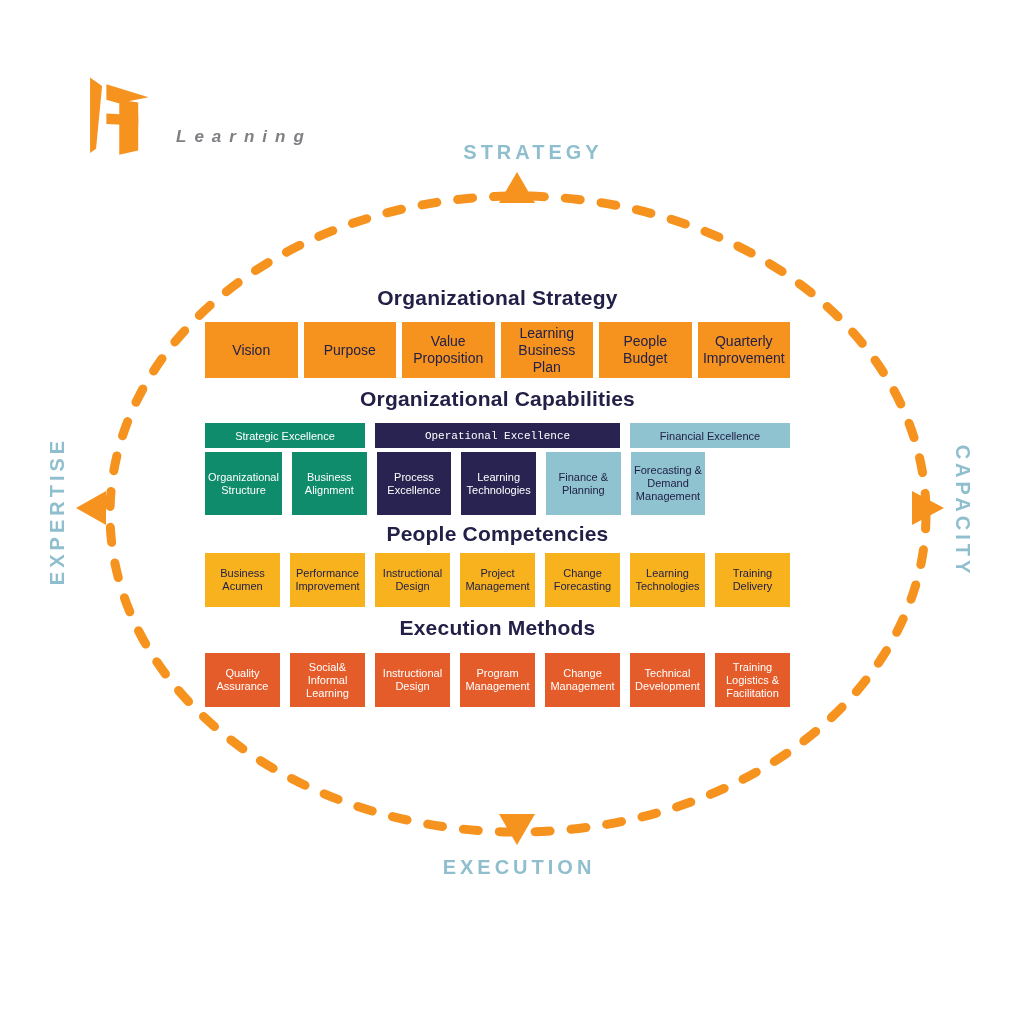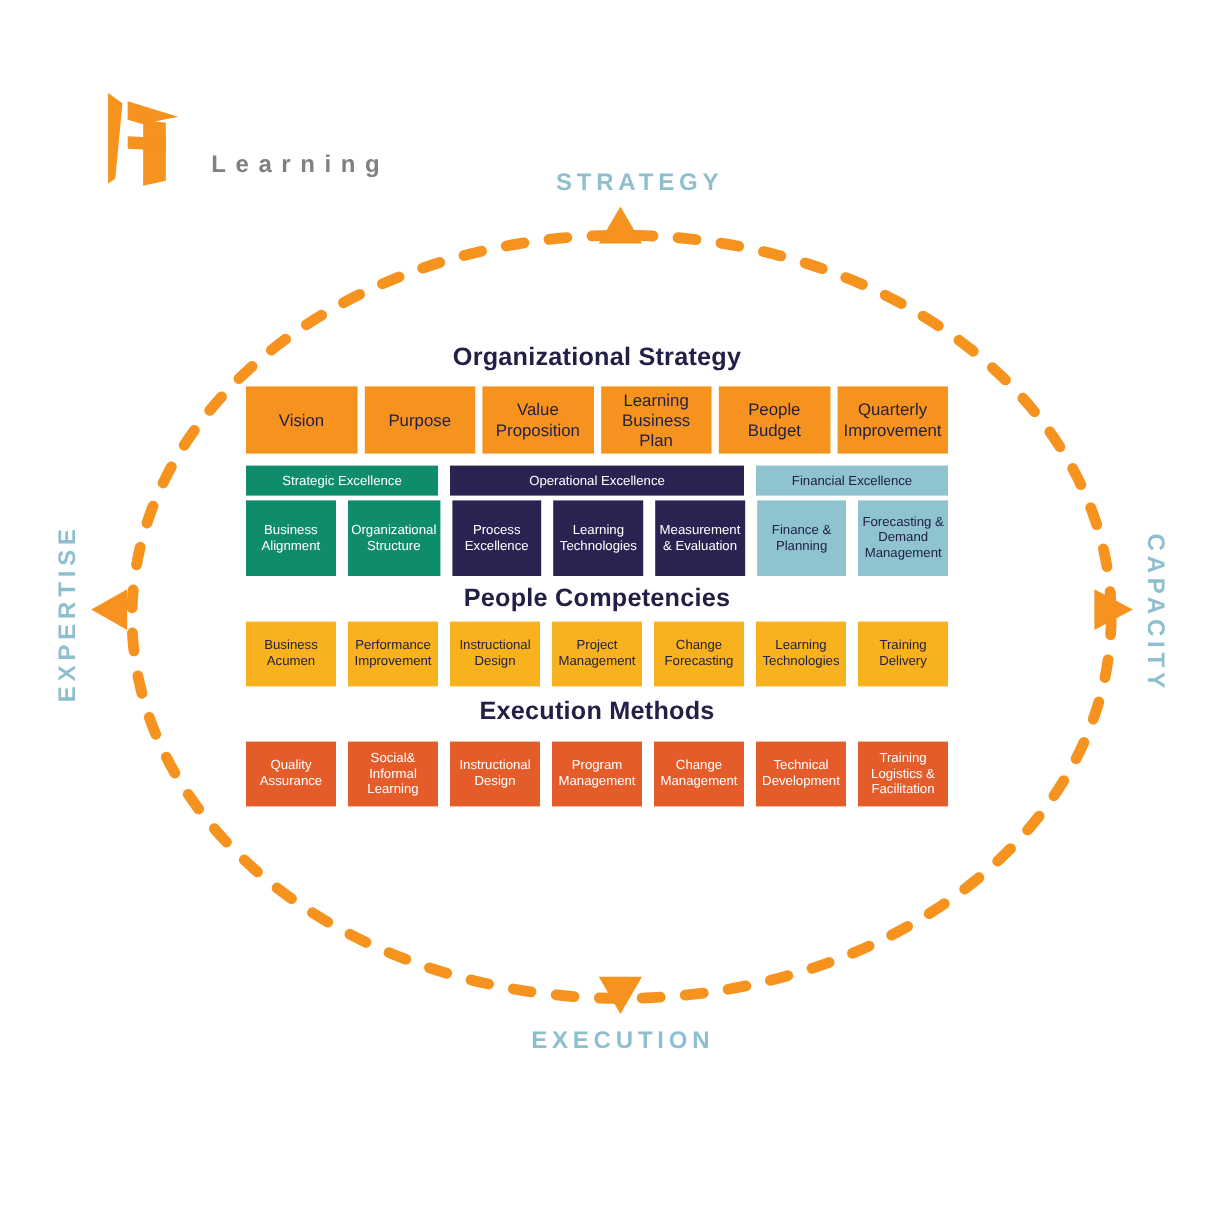--- a/index.html
+++ b/index.html
@@ -8,22 +8,23 @@
     font-family:"Liberation Sans","DejaVu Sans",sans-serif;
   }
   .ellipse-svg{position:absolute;left:0;top:0;width:1024px;height:1024px;}
   .dash-ellipse{fill:none;stroke:var(--orange,#F6921E);stroke-width:9;stroke-dasharray:15 21;stroke-linecap:round;}
   .orange-fill{fill:var(--orange,#F6921E);}
 
   
   .logo{position:absolute;left:78px;top:74px;display:flex;align-items:center;}
   .logo-icon{width:86px;height:86px;}
   .brand-name{
-    margin-left:12px;margin-top:40px;font-size:20px;font-weight:bold;letter-spacing:8px;
+    margin-left:12px;margin-top:40px;font-size:17px;font-weight:bold;letter-spacing:8px;
     color:#7E8083;
+    font-style:italic;
   }
 
   
   .compass{
     position:absolute;font-size:20px;font-weight:bold;letter-spacing:4px;
     color:var(--compass-blue,#8FBFCE);white-space:nowrap;
   }
   .compass.top{left:533px;top:141px;transform:translateX(-50%);}
   .compass.bottom{left:519px;top:856px;transform:translateX(-50%);}
   .compass.left{left:57px;top:511px;transform:translate(-50%,-50%) rotate(-90deg);}
@@ -42,21 +43,21 @@
     display:flex;align-items:center;justify-content:center;text-align:center;
     box-sizing:border-box;padding:3px;line-height:1.2;
   }
   .box.tall{min-height:54px;}
   .box.subtall{min-height:63px;}
   .bar{
     display:flex;align-items:center;justify-content:center;text-align:center;
     min-height:25px;font-size:13.5px;
   }
   .span2{grid-column:span 2;}
-  .span3{grid-column:span 3;}
+  .span3{grid-column:span 3;font-family:Liberation Mono, monospace;}
 
   .mt-row1{margin-top:10px;}
   .mt-h2{margin-top:9px;}
   .mt-bars{margin-top:10px;}
   .mt-subrow{margin-top:4px;}
   .mt-h3{margin-top:7px;}
   .mt-people{margin-top:5px;}
   .mt-h4{margin-top:9px;}
   .mt-exec{margin-top:11px;border-radius:25px;}
 
@@ -100,31 +101,31 @@
     <h2 class="section-heading">Organizational Strategy</h2>
     <div class="row cols6 mt-row1">
       <div class="box tall bg-orange">Vision</div>
       <div class="box tall bg-orange">Purpose</div>
       <div class="box tall bg-orange">Value Proposition</div>
       <div class="box tall bg-orange">Learning Business Plan</div>
       <div class="box tall bg-orange">People Budget</div>
       <div class="box tall bg-orange">Quarterly Improvement</div>
     </div>
 
+    <h2 class="section-heading mt-h2">Organizational Capabilities</h2>
     <div class="row cols7 mt-bars">
       <div class="bar span2 bg-green">Strategic Excellence</div>
       <div class="bar span3 bg-navy">Operational Excellence</div>
       <div class="bar span2 bg-blue">Financial Excellence</div>
     </div>
     <div class="row cols7 mt-subrow">
+      <div class="box subtall bg-green">Organizational Structure</div>
       <div class="box subtall bg-green">Business Alignment</div>
-      <div class="box subtall bg-green">Organizational Structure</div>
       <div class="box subtall bg-navy">Process Excellence</div>
       <div class="box subtall bg-navy">Learning Technologies</div>
-      <div class="box subtall bg-navy">Measurement &amp; Evaluation</div>
       <div class="box subtall bg-blue">Finance &amp; Planning</div>
       <div class="box subtall bg-blue">Forecasting &amp; Demand Management</div>
     </div>
 
     <h2 class="section-heading mt-h3">People Competencies</h2>
     <div class="row cols7 mt-people">
       <div class="box tall bg-yellow">Business Acumen</div>
       <div class="box tall bg-yellow">Performance Improvement</div>
       <div class="box tall bg-yellow">Instructional Design</div>
       <div class="box tall bg-yellow">Project Management</div>

